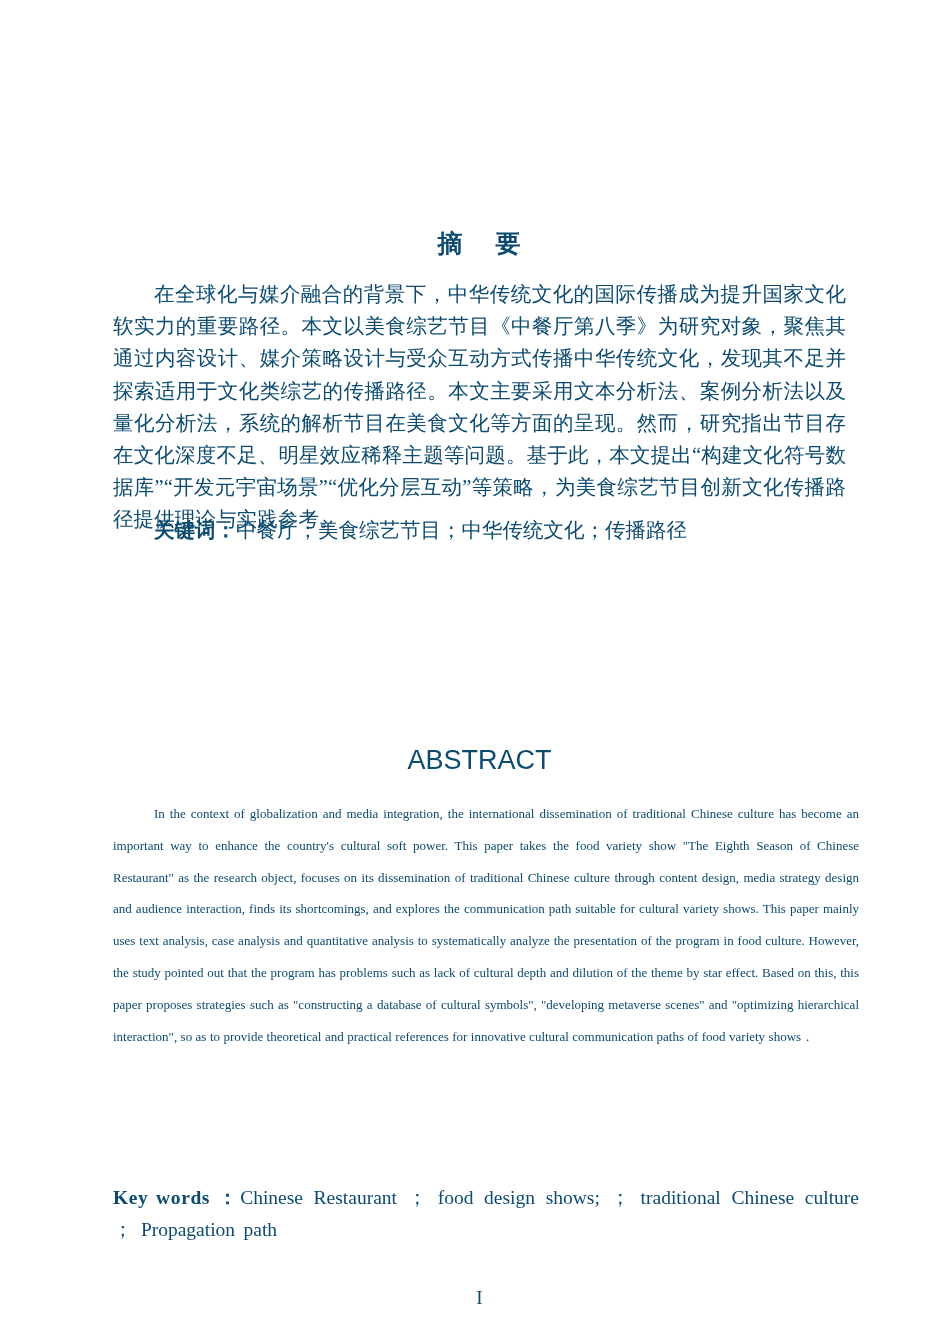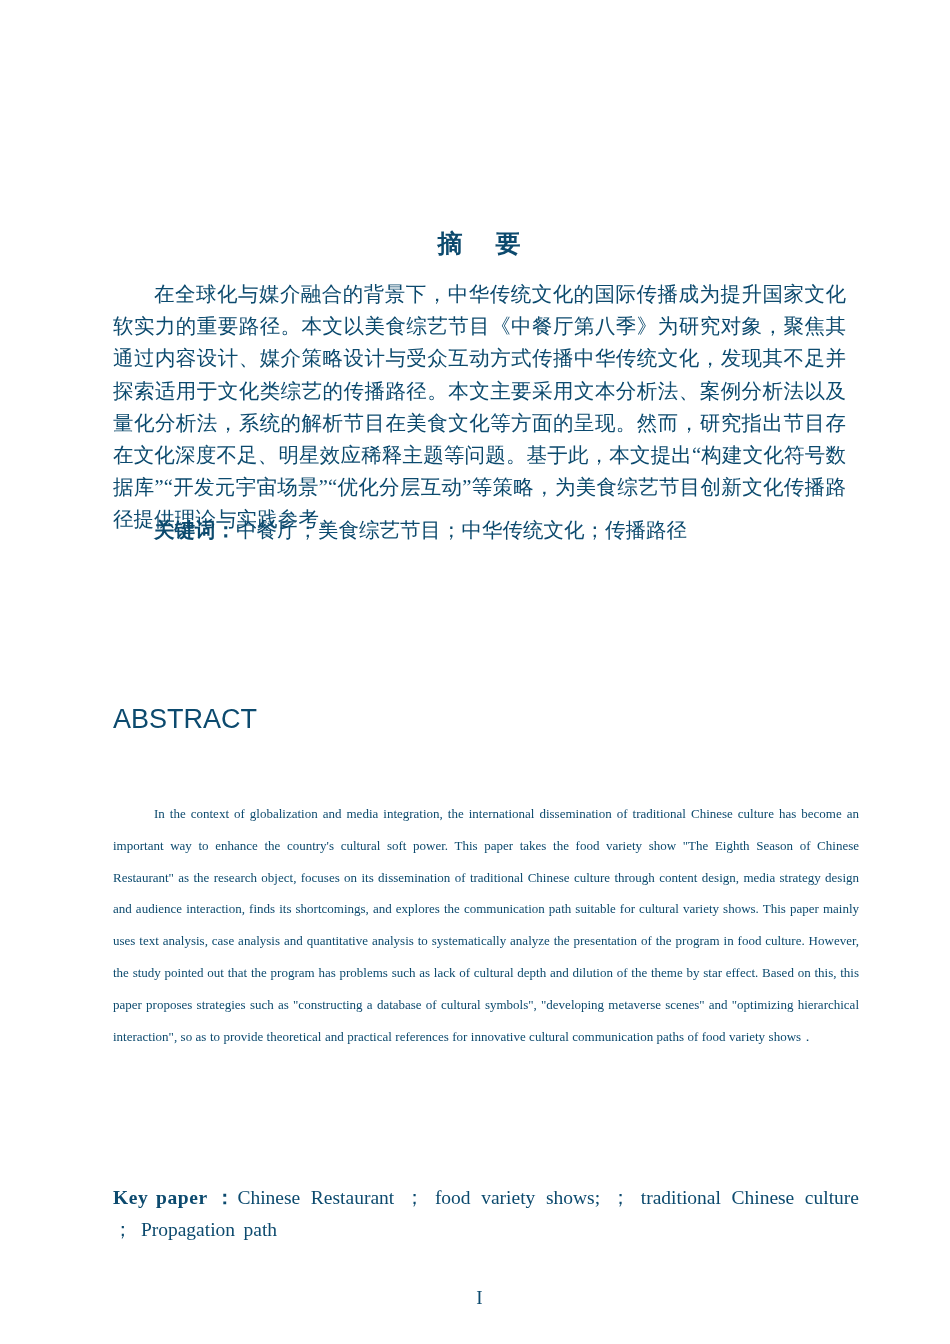--- a/index.html
+++ b/index.html
@@ -74,22 +74,23 @@
   .cn-keywords .kw-label {
     font-weight: bold;
   }
 
   
   .en-heading {
     margin: 0;
     padding: 0;
     position: absolute;
     left: 0;
-    top: 654px;
+    top: 695px;
     width: 733px;
+    text-align: center;
     font-family: "Liberation Sans", "DejaVu Sans", sans-serif;
     font-weight: normal;
     font-size: 27px;
     line-height: 34px;
   }
 
   
   .en-body {
     position: absolute;
     left: 0;
@@ -148,19 +149,19 @@
 
     <p class="cn-keywords">
       <span class="kw-label">关键词：</span><span class="kw-body">中餐厅；美食综艺节目；中华传统文化；传播路径</span>
     </p>
 
     <h1 class="en-heading">ABSTRACT</h1>
 
     <p class="en-body">In the context of globalization and media integration, the international dissemination of traditional Chinese culture has become an important way to enhance the country's cultural soft power. This paper takes the food variety show "The Eighth Season of Chinese Restaurant" as the research object, focuses on its dissemination of traditional Chinese culture through content design, media strategy design and audience interaction, finds its shortcomings, and explores the communication path suitable for cultural variety shows. This paper mainly uses text analysis, case analysis and quantitative analysis to systematically analyze the presentation of the program in food culture. However, the study pointed out that the program has problems such as lack of cultural depth and dilution of the theme by star effect. Based on this, this paper proposes strategies such as "constructing a database of cultural symbols", "developing metaverse scenes" and "optimizing hierarchical interaction", so as to provide theoretical and practical references for innovative cultural communication paths of food variety shows．</p>
 
     <p class="en-keywords">
-      <span class="kw-label">Key paper ：</span><span class="kw-body">Chinese Restaurant ； food variety shows; ； traditional Chinese culture ； Propagation path</span>
+      <span class="kw-label">Key words ：</span><span class="kw-body">Chinese Restaurant ； food design shows; ； traditional Chinese culture ； Propagation path</span>
     </p>
 
     <div class="page-number">I</div>
 
   </div>
 </div>
 
 </body></html>

